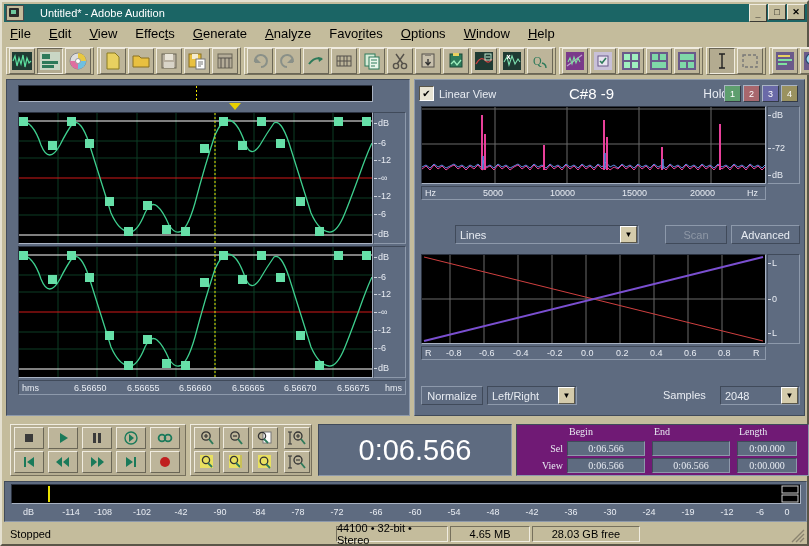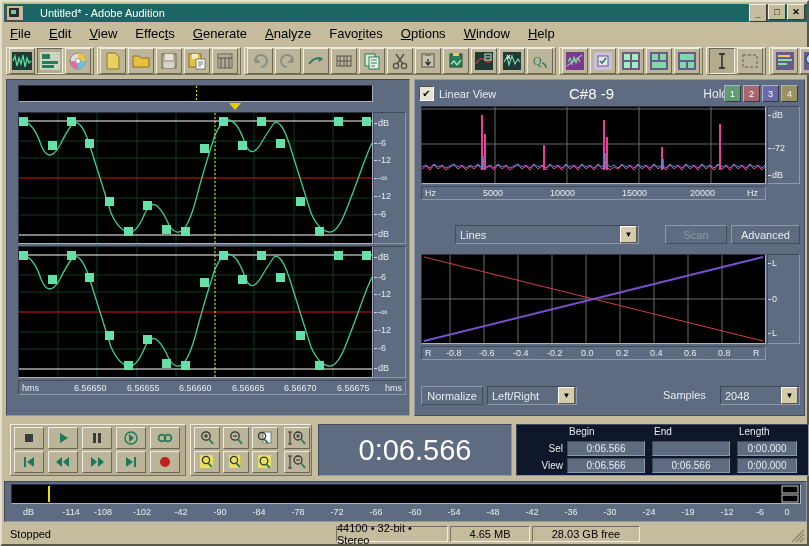--- a/index.html
+++ b/index.html
@@ -83,21 +83,21 @@
   .cb-lr{left:72px;top:306px;width:90px;}
   .samp-lbl{position:absolute;left:248px;top:309px;color:#e8ecf2;font-size:11px;}
   .cb-samp{left:305px;top:306px;width:80px;}
 
   
   .bottombar{position:absolute;left:2px;top:419px;width:803px;height:58px;background:#c4bc9c;}
   .bgroup{position:absolute;border:1px solid;border-color:#f0ece0 #76705c #76705c #f0ece0;background:#b6ae92;box-sizing:border-box;}
   .bg-transport{left:6px;top:3px;width:176px;height:52px;}
   .bg-zoom{left:186px;top:3px;width:122px;height:52px;}
   .bg-time{left:314px;top:3px;width:194px;height:52px;background:#5e6b80;border-color:#404a5a #8d99ab #8d99ab #404a5a;}
-  .bg-sel{left:512px;top:3px;width:293px;height:52px;background:#0f172a;border-color:#404a5a #8d99ab #8d99ab #404a5a;}
+  .bg-sel{left:512px;top:3px;width:293px;height:52px;background:#701a75;border-color:#404a5a #8d99ab #8d99ab #404a5a;font-family:Liberation Serif, serif;}
   .tpbtn{position:absolute;width:30px;height:22px;background:#bdb59a;border:1px solid;border-color:#f0ece0 #6a6656 #6a6656 #f0ece0;display:flex;align-items:center;justify-content:center;box-sizing:border-box;}
   .zmbtn{position:absolute;width:26px;height:22px;background:#bdb59a;border:1px solid;border-color:#f0ece0 #6a6656 #6a6656 #f0ece0;display:flex;align-items:center;justify-content:center;box-sizing:border-box;}
   .bigtime{position:absolute;left:0;top:0;width:100%;height:100%;display:flex;align-items:center;justify-content:center;color:#fff;font-size:29px;letter-spacing:0px;}
   .selgrid{position:absolute;left:0;top:0;width:100%;height:100%;color:#e8ecf2;font-size:10px;}
   .selhdr{position:absolute;top:1px;}
   .selfield{position:absolute;height:15px;background:#5e6b80;border:1px solid;border-color:#404a5a #8d99ab #8d99ab #404a5a;box-sizing:border-box;color:#e8ecf2;font-size:10px;display:flex;align-items:center;justify-content:center;}
   .rowlbl{position:absolute;color:#e8ecf2;font-size:10px;text-align:right;}
 
   
   .meterwrap{position:absolute;left:2px;top:479px;width:803px;height:41px;background:#5e6b80;border:1px solid;border-color:#404a5a #8d99ab #8d99ab #404a5a;box-sizing:border-box;}

